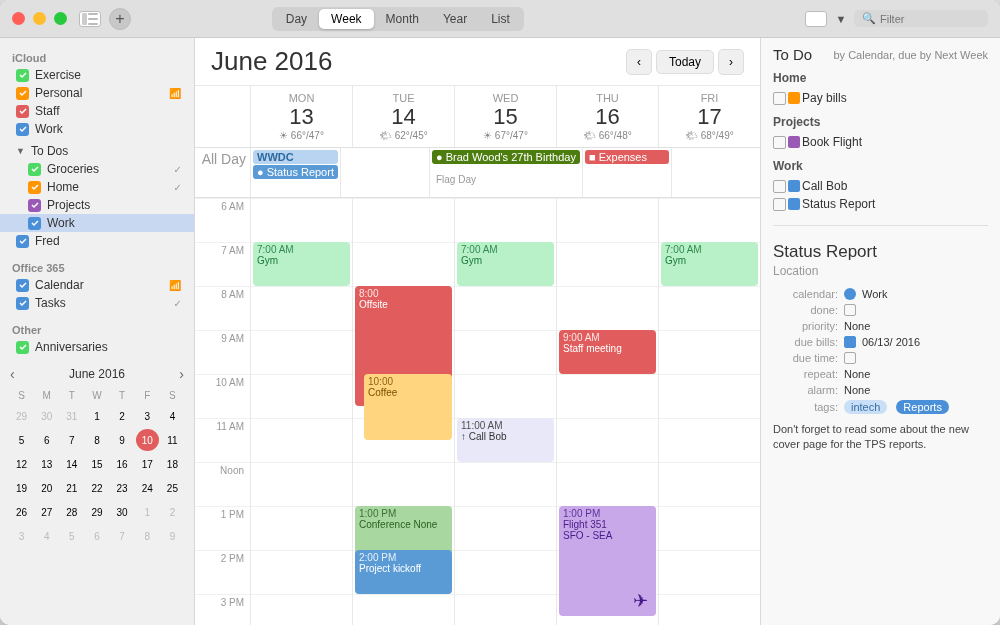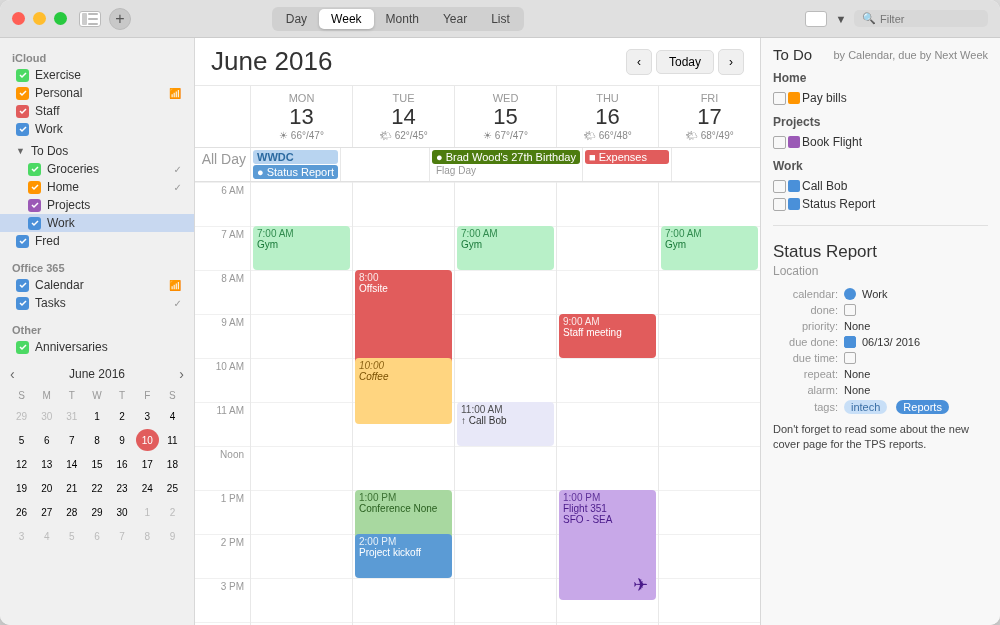--- a/index.html
+++ b/index.html
@@ -386,21 +386,21 @@
 
         <div class="allday-row">
           <div class="allday-label">All Day</div>
           <div class="allday-cell">
             <div class="allday-event" style="background:#b8d4f0; color:#2c6aa0; font-size:11px;font-weight:bold;">WWDC</div>
             <div class="allday-event" style="background:#5b9bd5; color:#fff; font-size:11px; margin-top:1px;">● Status Report</div>
           </div>
           <div class="allday-cell"></div>
           <div class="allday-cell">
             <div class="allday-event" style="background:#4d7c0f; color:#fff; font-size:11px;">● Brad Wood's 27th Birthday</div>
-            <div style="font-size:10px; color:#999; padding: 1px 4px;">Flag Day</div>
+            <div style="font-size:10px; color:#999; padding: 10px 4px;">Flag Day</div>
           </div>
           <div class="allday-cell">
             <div class="allday-event" style="background:#e15c5c; color:#fff; font-size:11px;">■ Expenses</div>
           </div>
           <div class="allday-cell"></div>
         </div>
 
         <div class="week-body" style="height: 340px; overflow-y: auto;">
 
           <div class="time-col">
@@ -445,21 +445,21 @@
               <div class="hour-line"></div>
             <div class="hour-line"></div>
               <div class="hour-line"></div>
             <div class="hour-line"></div>
               <div class="hour-line"></div>
             <div class="hour-line"></div>
             <div class="event" style="background:#e15c5c; color:#fff; top:88px; height:120px; left:2px; right:2px;">
               <div class="event-time">8:00</div>
               <div class="event-title">Offsite</div>
             </div>
-            <div class="event" style="background:#ffd580; color:#7a5000; top:176px; height:66px; left:2px; right:2px;font-style:italic;">
+            <div class="event" style="background:#ffd580; color:#7a5000; top:176px; height:66px; left:11px; right:2px;">
               <div class="event-time">10:00</div>
               <div class="event-title">Coffee</div>
             </div>
             <div class="event" style="background:#a8d8a0; color:#2a6020; top:308px; height:66px; left:2px; right:2px;">
               <div class="event-time">1:00 PM</div>
               <div class="event-title">Conference None</div>
             </div>
             <div class="event" style="background:#5b9bd5; color:#fff; top:352px; height:44px; left:2px; right:2px;">
               <div class="event-time">2:00 PM</div>
               <div class="event-title">Project kickoff</div>
@@ -580,21 +580,21 @@
         </div>
         <div class="detail-row">
           <span class="detail-label">done:</span>
           <div class="detail-checkbox"></div>
         </div>
         <div class="detail-row">
           <span class="detail-label">priority:</span>
           <span class="detail-value">None</span>
         </div>
         <div class="detail-row">
-          <span class="detail-label">due done:</span>
+          <span class="detail-label">due bills:</span>
           <div class="detail-checkbox checked" style="background:#4a90d9; border-color:#4a90d9;"></div>
           <span class="detail-value">06/13/ 2016</span>
         </div>
         <div class="detail-row">
           <span class="detail-label">due time:</span>
           <div class="detail-checkbox"></div>
         </div>
         <div class="detail-row">
           <span class="detail-label">repeat:</span>
           <span class="detail-value">None</span>

